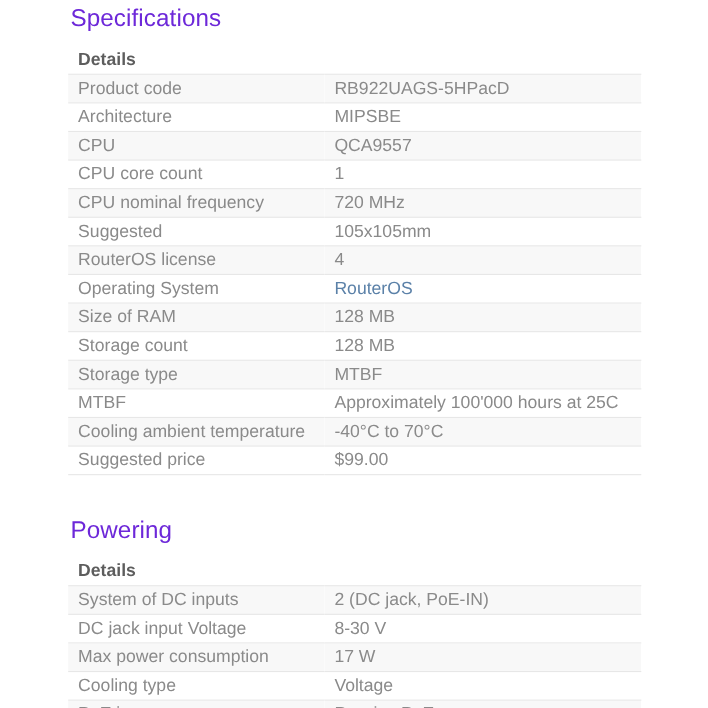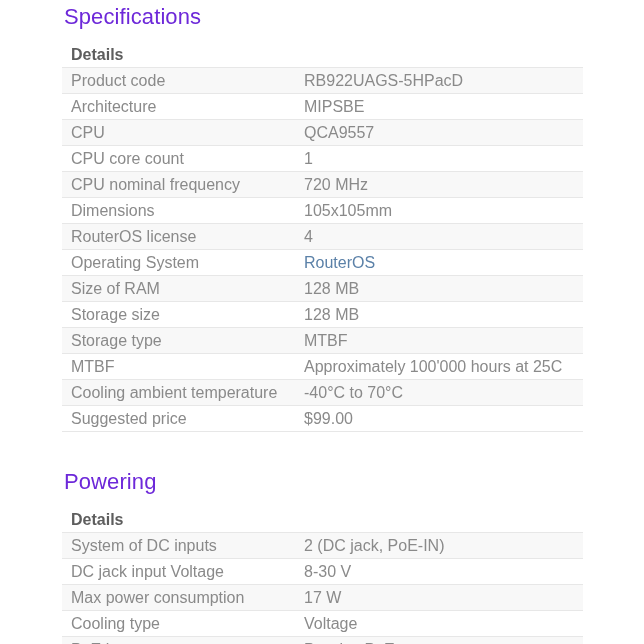--- a/index.html
+++ b/index.html
@@ -117,37 +117,37 @@
             </tr>
             <tr class="even">
               <td>CPU core count</td>
               <td>1</td>
             </tr>
             <tr class="odd">
               <td>CPU nominal frequency</td>
               <td>720 MHz</td>
             </tr>
             <tr class="even">
-              <td>Dimensions</td>
+              <td>Suggested</td>
               <td>105x105mm</td>
             </tr>
             <tr class="odd">
               <td>RouterOS license</td>
               <td>4</td>
             </tr>
             <tr class="even">
               <td>Operating System</td>
               <td><a class="cell-link" href="#">RouterOS</a></td>
             </tr>
             <tr class="odd">
               <td>Size of RAM</td>
               <td>128 MB</td>
             </tr>
             <tr class="even">
-              <td>Storage size</td>
+              <td>Storage count</td>
               <td>128 MB</td>
             </tr>
             <tr class="odd">
               <td>Storage type</td>
               <td>MTBF</td>
             </tr>
             <tr class="even">
               <td>MTBF</td>
               <td>Approximately 100'000 hours at 25C</td>
             </tr>

